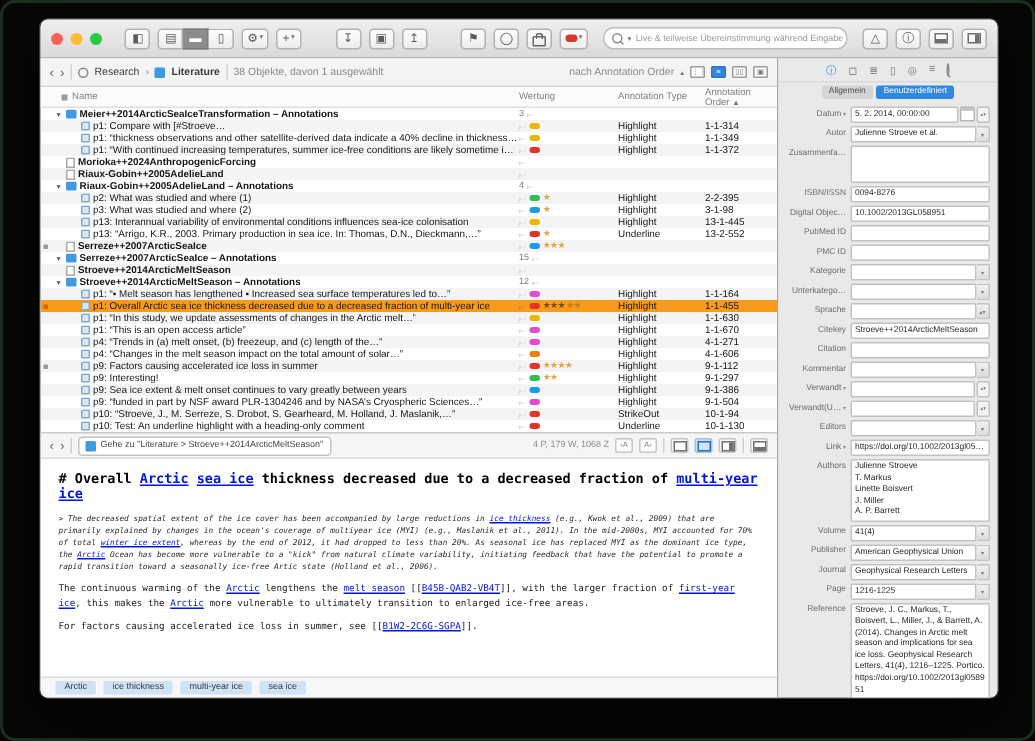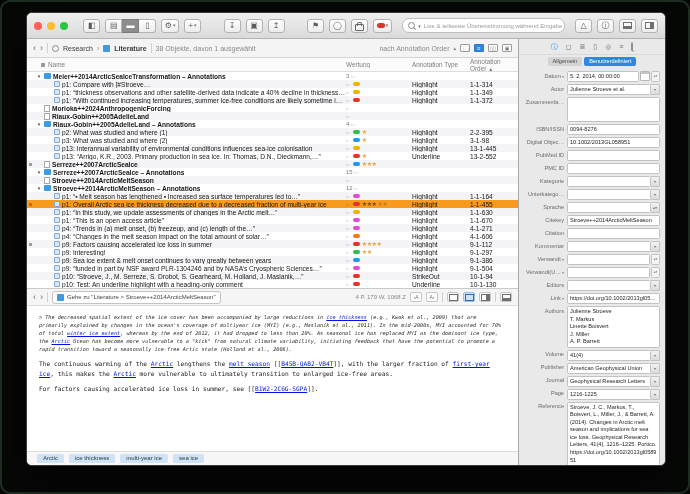--- a/index.html
+++ b/index.html
@@ -647,20 +647,21 @@
         <span class="minibtn">
             <span class="ibox right"></span>
           </span>
         <span class="vsep"></span>
         <span class="minibtn">
             <span class="ibox bottom"></span>
           </span>
       </div>
 
       <div class="preview" id="preview">
+          <div class="pv-h1"><span># Overall </span><span class="lnk">Arctic</span><span> </span><span class="lnk">sea ice</span><span> thickness decreased due to a decreased fraction of </span><span class="lnk">multi-year ice</span></div>
           <div class="pv-quote"><span>&gt; The decreased spatial extent of the ice cover has been accompanied by large reductions in </span><span class="lnk">ice thickness</span><span> (e.g., Kwok et al., 2009) that are primarily explained by changes in the ocean's coverage of multiyear ice (MYI) (e.g., Maslanik et al., 2011). In the mid-2000s, MYI accounted for 70% of total </span><span class="lnk">winter ice extent</span><span>, whereas by the end of 2012, it had dropped to less than 20%. As seasonal ice has replaced MYI as the dominant ice type, the </span><span class="lnk">Arctic</span><span> Ocean has become more vulnerable to a "kick" from natural climate variability, initiating feedback that have the potential to promote a rapid transition toward a seasonally ice-free Artic state (Holland et al., 2006).</span></div>
           <div class="pv-p"><span>The continuous warming of the </span><span class="lnk">Arctic</span><span> lengthens the </span><span class="lnk">melt season</span><span> [[</span><span class="lnk">B45B-QAB2-VB4T</span><span>]], with the larger fraction of </span><span class="lnk">first-year ice</span><span>, this makes the </span><span class="lnk">Arctic</span><span> more vulnerable to ultimately transition to enlarged ice-free areas.</span></div>
           <div class="pv-p"><span>For factors causing accelerated ice loss in summer, see [[</span><span class="lnk">B1W2-2C6G-SGPA</span><span>]].</span></div>
         </div>
 
       <div class="tagbar" id="tagbar">
           <span class="chip">Arctic</span>
           <span class="chip">ice thickness</span>
           <span class="chip">multi-year ice</span>
           <span class="chip">sea ice</span>

